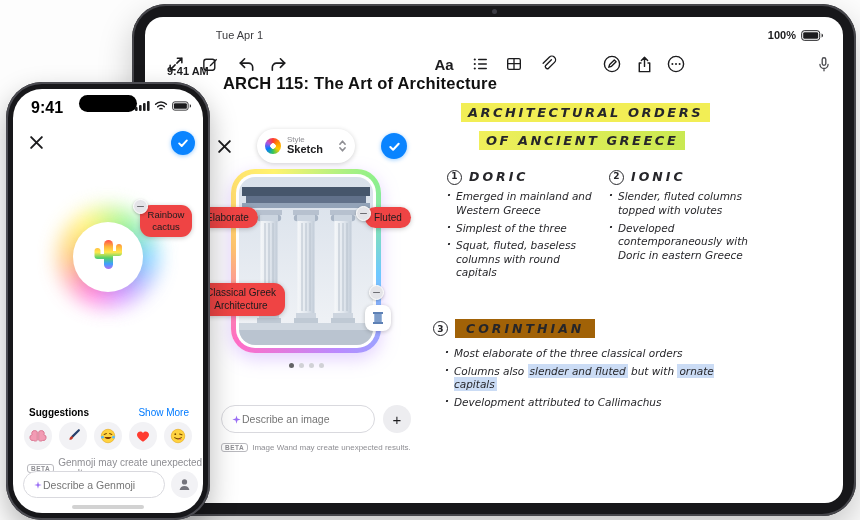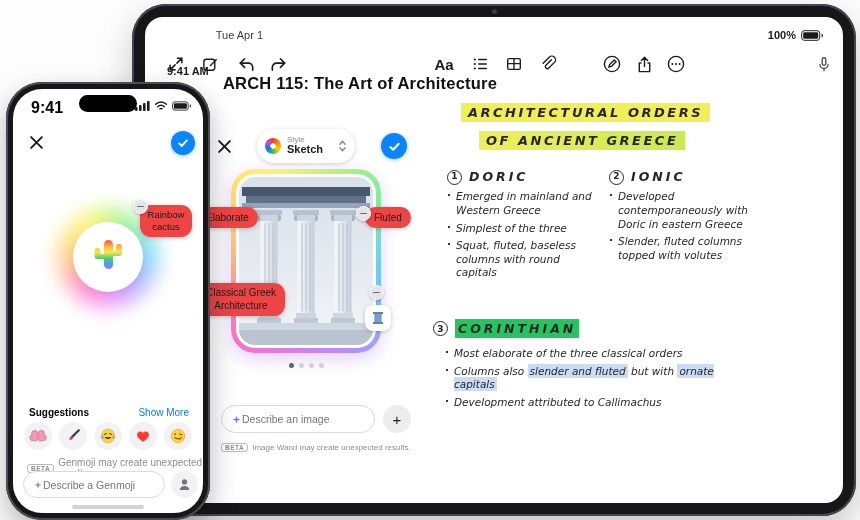--- a/index.html
+++ b/index.html
@@ -35,21 +35,21 @@
   .tb-mic { left:668px; top:36px; }
 
   .note-title { left:78px; top:57px; font-size:16.5px; font-weight:700; color:#111; letter-spacing:.2px; }
 
   
   .hw { font-family:"DejaVu Sans", sans-serif; font-style:italic; color:#26262a; }
   .hw-h1 { left:316px; top:88px; font-size:13px; font-weight:700; letter-spacing:2.5px; }
   .hw-h2 { left:334px; top:116px; font-size:13px; font-weight:700; letter-spacing:2.5px; }
   .hl-yellow { background:#f2ee55; padding:2px 7px; }
   .hl-yelgreen { background:linear-gradient(90deg,#f0ef5a,#c9e952); padding:2px 7px; }
-  .hl-orange { background:#22c55e; padding:2px 3px;text-align:center; }
+  .hl-orange { background:#a16207; padding:2px 11px;text-align:center; }
   .hl-blue { background:#cbdcf5; padding:1px 2px; }
   .hw-col { line-height:1.3; }
   .hw-doric { left:302px; top:152px; width:156px; }
   .hw-ionic { left:464px; top:152px; width:164px; }
   .hw-corhead { left:288px; top:302px; }
   .hw-corbul { left:300px; top:330px; width:278px; }
   .hw-sec { display:flex; align-items:center; gap:7px; margin-bottom:5px; }
   .hw-num { display:inline-flex; width:15px; height:15px; border:1.4px solid #2a2a2e; border-radius:50%;
     align-items:center; justify-content:center; font-size:9px; font-style:normal; font-weight:700; flex:none; }
   .hw-sec-title { font-size:12.5px; font-weight:700; letter-spacing:3px; }
@@ -233,22 +233,22 @@
       <div class="hw-bullet">Emerged in mainland and Western Greece</div>
       <div class="hw-bullet">Simplest of the three</div>
       <div class="hw-bullet">Squat, fluted, baseless columns with round capitals</div>
     </div>
 
     <div class="abs hw hw-col hw-ionic">
       <div class="hw-sec">
         <span class="hw-num">2</span>
         <span class="hw-sec-title">IONIC</span>
       </div>
+      <div class="hw-bullet">Slender, fluted columns topped with volutes</div>
       <div class="hw-bullet">Developed contemporaneously with Doric in eastern Greece</div>
-      <div class="hw-bullet">Slender, fluted columns topped with volutes</div>
     </div>
 
     <div class="abs hw hw-corhead">
       <div class="hw-sec">
         <span class="hw-num">3</span>
         <span class="hw-sec-title hl-orange">CORINTHIAN</span>
       </div>
     </div>
     <div class="abs hw hw-col hw-corbul">
       <div class="hw-bullet">Most elaborate of the three classical orders</div>

